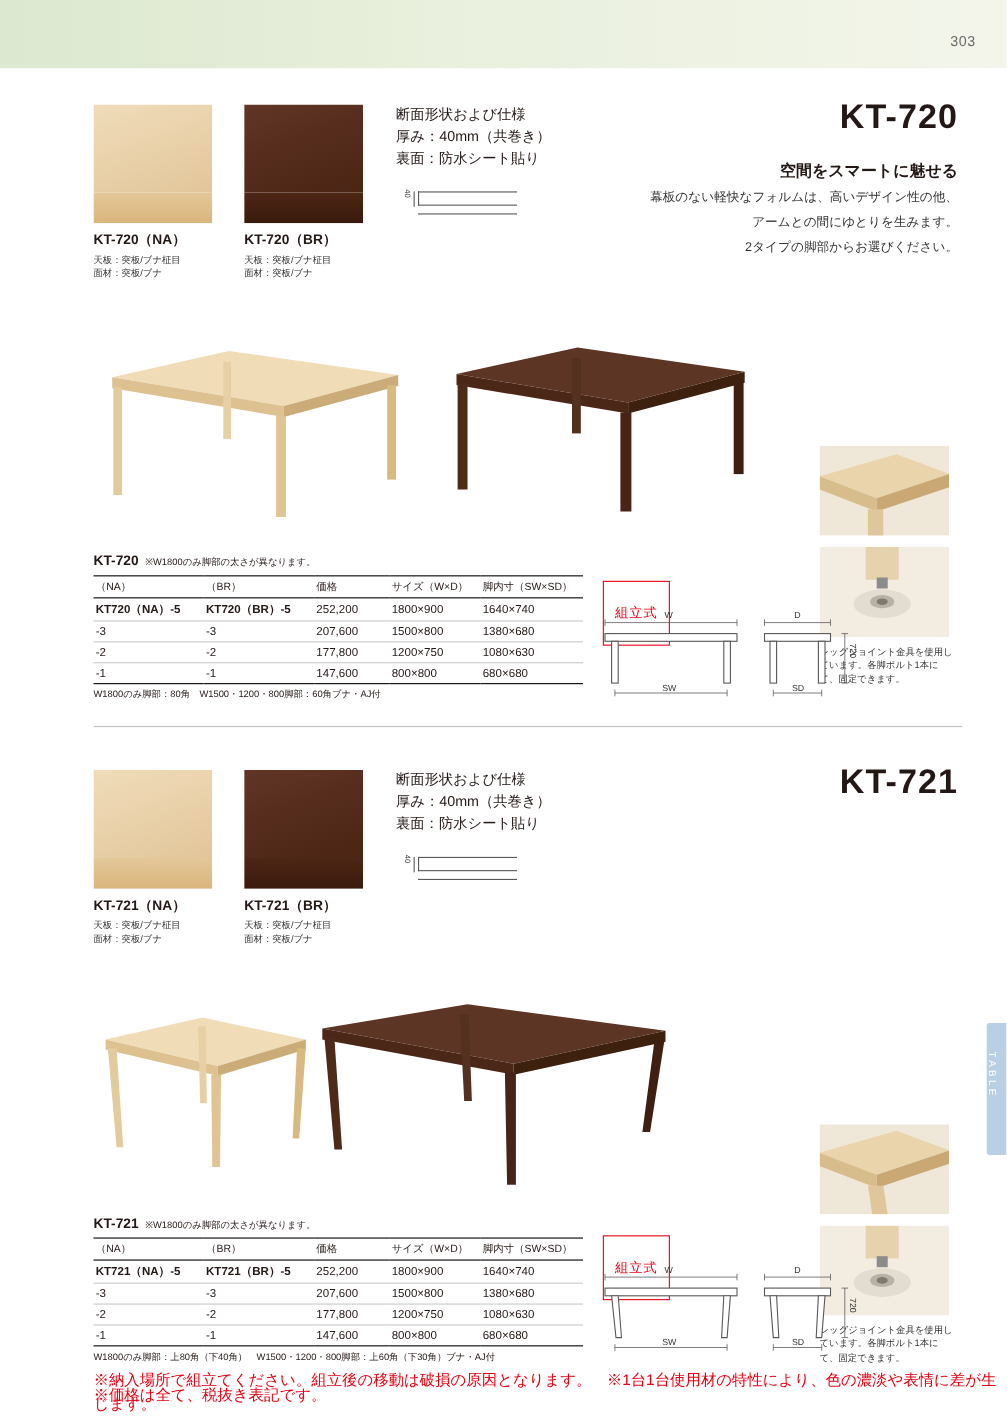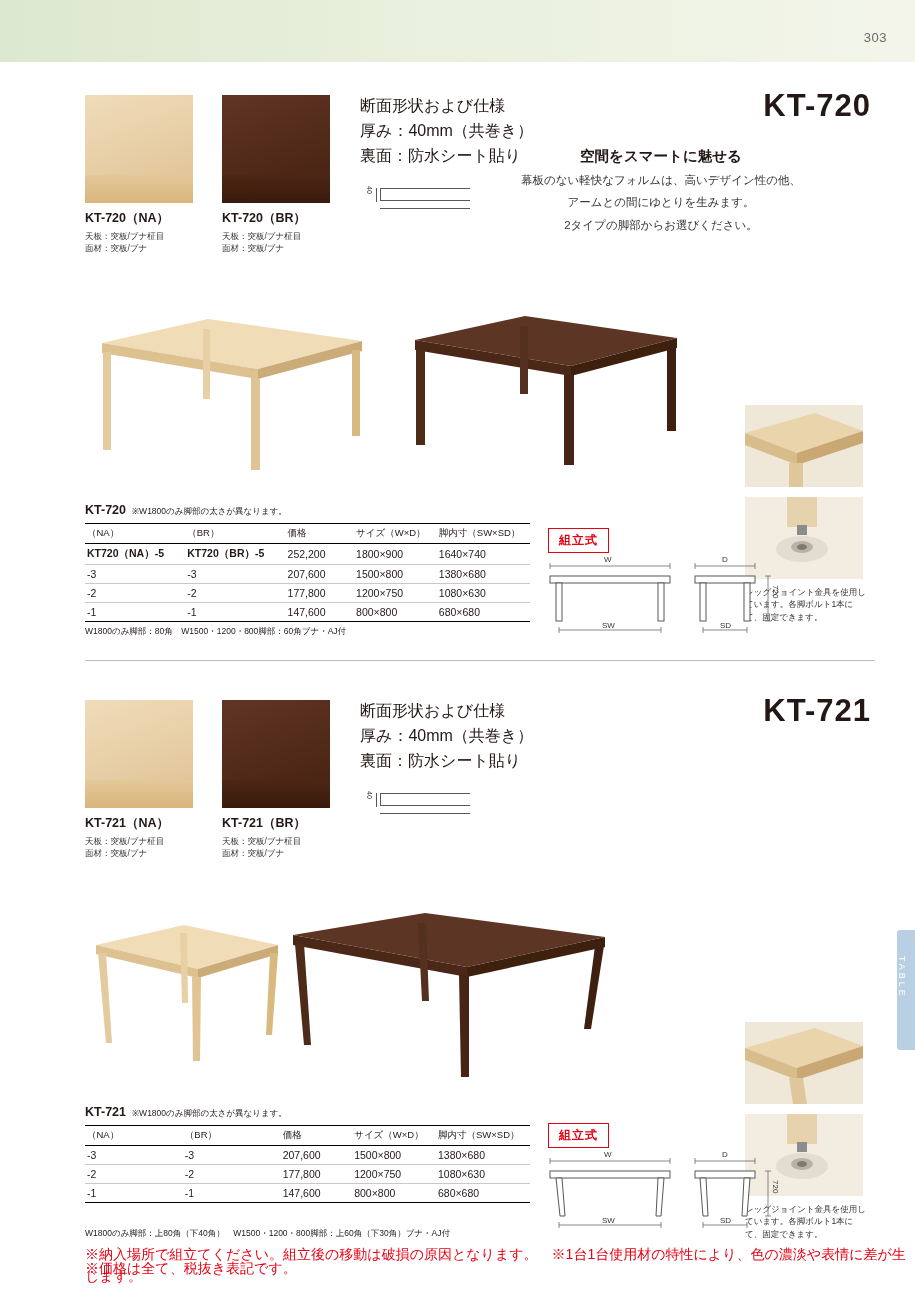--- a/index.html
+++ b/index.html
@@ -28,38 +28,38 @@
     display:block;
     writing-mode: vertical-rl;
     font-size:9px; letter-spacing:3px; color:#ffffff;
     text-align:center; margin-top:26px;
   }
   .model-title {
     position:absolute; font-size:31px; font-weight:bold; letter-spacing:1px;
     color:#231815;
   }
   .tagline {
-    position:absolute; text-align:center; right:44px;
+    position:absolute; text-align:right; right:44px;
   }
   .tagline .t1 { font-size:14.5px; font-weight:bold; line-height:1.65; color:#231815; }
   .tagline .t2 { font-size:11.5px; line-height:1.95; color:#333; margin-top:0; }
 
   
   .swatch { position:absolute; }
   .swatch .chip {
     width:108px; height:108px; position:relative; overflow:hidden;
   }
   .chip .top { position:absolute; left:0; top:0; width:108px; height:80px; }
   .chip .edge { position:absolute; left:0; bottom:0; width:108px; height:28px; }
   .swatch .name { font-size:12.5px; font-weight:bold; margin-top:7px; }
   .swatch .spec { font-size:8.5px; line-height:1.45; color:#333; margin-top:3px; }
 
   
   .xsec { position:absolute; }
-  .xsec .lines { font-size:16px; line-height:1.55; color:#231815; }
+  .xsec .lines { font-size:13px; line-height:1.55; color:#231815; }
   .xsec .diagram { position:relative; margin-top:10px; width:110px; height:46px; }
   .xsec .board {
     position:absolute; left:20px; top:10px; width:90px; height:13px;
     border:1px solid #595757; border-right:none; background:#fff;
   }
   .xsec .board2 {
     position:absolute; left:20px; top:30px; width:90px; height:1px;
     background:#595757;
   }
   .xsec .dimv {
@@ -97,21 +97,21 @@
     border-bottom:1px solid #c9c9c9;
     font-size:10.5px;
   }
   table.spec tbody tr:last-child td { border-bottom:1px solid #000; }
   table.spec tbody td.b { font-weight:bold; }
   .foot-note { position:absolute; font-size:8.5px; color:#231815; }
 
   
   .assembly {
     position:absolute; border:1.5px solid #e60012; color:#e60012;
-    font-size:12px; font-weight:bold; padding:3px 10px; letter-spacing:1px;
+    font-size:12px; font-weight:normal; padding:20px 10px; letter-spacing:1px;
   }
   
   .dimdraw { position:absolute; width:240px; height:80px; }
   .dimdraw .lbl { position:absolute; font-size:8px; color:#333; }
 
   .redline { position:absolute; font-size:14px; color:#e60012; line-height:1.6; }
   .divider { position:absolute; left:85px; width:790px; height:1px; background:#bfbfbf; }
 </style>
 </head>
 <body>
@@ -377,20 +377,27 @@
   <thead>
     <tr>
       <th style="width:105px">（NA）</th>
       <th style="width:105px">（BR）</th>
       <th style="width:75px">価格</th>
       <th style="width:85px">サイズ（W×D）</th>
       <th style="width:95px">脚内寸（SW×SD）</th>
     </tr>
   </thead>
   <tbody>
+    <tr>
+      <td class="b">KT721（NA）-5</td>
+      <td class="b">KT721（BR）-5</td>
+      <td>252,200</td>
+      <td>1800×900</td>
+      <td>1640×740</td>
+    </tr>
     <tr>
       <td>-3</td>
       <td>-3</td>
       <td>207,600</td>
       <td>1500×800</td>
       <td>1380×680</td>
     </tr>
     <tr>
       <td>-2</td>
       <td>-2</td>

